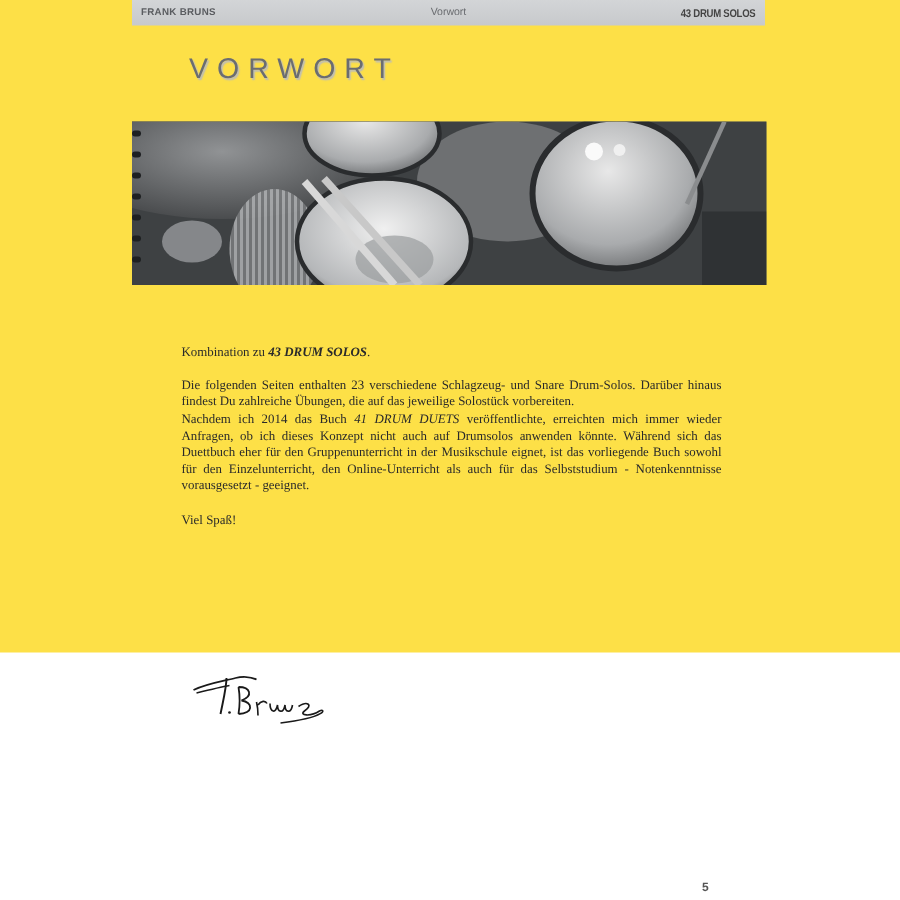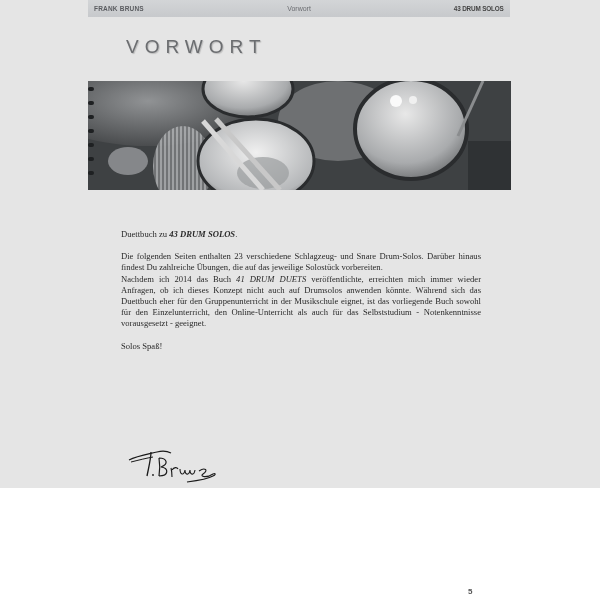--- a/index.html
+++ b/index.html
@@ -1,17 +1,17 @@
 <!DOCTYPE html>
 <html><head>
   <meta charset="utf-8">
   <style>
     html, body { margin: 0; padding: 0; background: #ffffff; }
     body { width: 600px; height: 600px; position: relative; overflow: hidden; }
-    .page { position: absolute; left: 0; top: 0; width: 600px; height: 488px; background: #e5e5e5; }
+    .page { position: absolute; left: 0; top: 0; width: 600px; height: 435px; background: #fde047; }
 
     .header-bar {
       position: absolute; left: 88px; top: 0; width: 422px; height: 17px;
       background: linear-gradient(#d3d5d7, #c7c9cc);
       font-family: "Liberation Sans", sans-serif; font-size: 6.5px; color: #5a5c60;
     }
     .header-left { position: absolute; left: 6px; top: 5px; font-weight: bold; letter-spacing: 0.2px; }
     .header-center { position: absolute; left: 0; right: 0; top: 5px; text-align: center; font-size: 7px; color: #6a6c70; }
     .header-right { position: absolute; right: 6px; top: 4px; font-weight: bold; font-size: 7.5px; letter-spacing: -0.2px; transform: scaleX(0.85); transform-origin: right; color: #444; }
 
@@ -99,26 +99,26 @@
         <rect x="0" y="34" width="6" height="4" rx="2"></rect>
         <rect x="0" y="48" width="6" height="4" rx="2"></rect>
         <rect x="0" y="62" width="6" height="4" rx="2"></rect>
         <rect x="0" y="76" width="6" height="4" rx="2"></rect>
         <rect x="0" y="90" width="6" height="4" rx="2"></rect>
       </g>
     </svg>
   </div>
 
   <div class="body-text">
-    <p><span>Duettbuch zu </span><span class="bi">43 DRUM SOLOS</span><span>.</span></p>
+    <p><span>Kombination zu </span><span class="bi">43 DRUM SOLOS</span><span>.</span></p>
     <div class="gap"></div>
     <p>Die folgenden Seiten enthalten 23 verschiedene Schlagzeug- und Snare Drum-Solos. Darüber hinaus findest Du zahlreiche Übungen, die auf das jeweilige Solostück vorbereiten.</p>
     <p><span>Nachdem ich 2014 das Buch </span><span class="it">41 DRUM DUETS</span><span> veröffentlichte, erreichten mich immer wieder Anfragen, ob ich dieses Konzept nicht auch auf Drumsolos anwenden könnte. Während sich das Duettbuch eher für den Gruppenunterricht in der Musikschule eignet, ist das vorliegende Buch sowohl für den Einzelunterricht, den Online-Unterricht als auch für das Selbststudium - Notenkenntnisse vorausgesetzt - geeignet.</span></p>
     <div class="gap"></div>
-    <p>Solos Spaß!</p>
+    <p>Viel Spaß!</p>
   </div>
 
   <svg class="signature" viewBox="0 0 100 40">
     <path d="M2 12 C 10 8, 22 6, 30 4 C 34 3, 40 3, 44 5" fill="none" stroke="#1a1a1a" stroke-width="1.2"></path>
     <path d="M4 14 C 12 12, 20 10, 26 9" fill="none" stroke="#1a1a1a" stroke-width="1"></path>
     <path d="M24 4 C 24 10, 22 18, 20 28" fill="none" stroke="#1a1a1a" stroke-width="1.3"></path>
     <circle cx="26" cy="27" r="0.9" fill="#1a1a1a"></circle>
     <path d="M32 10 C 33 16, 33 22, 32 28 M32 10 C 40 10, 42 16, 34 19 C 42 20, 42 28, 32 28" fill="none" stroke="#1a1a1a" stroke-width="1.2"></path>
     <path d="M44 20 C 45 24, 45 27, 45 29 M45 22 C 47 19, 50 19, 51 21" fill="none" stroke="#1a1a1a" stroke-width="1.1"></path>
     <path d="M53 21 C 53 27, 57 28, 58 22 C 58 27, 62 28, 63 22 C 63 27, 67 28, 68 22" fill="none" stroke="#1a1a1a" stroke-width="1.1"></path>

